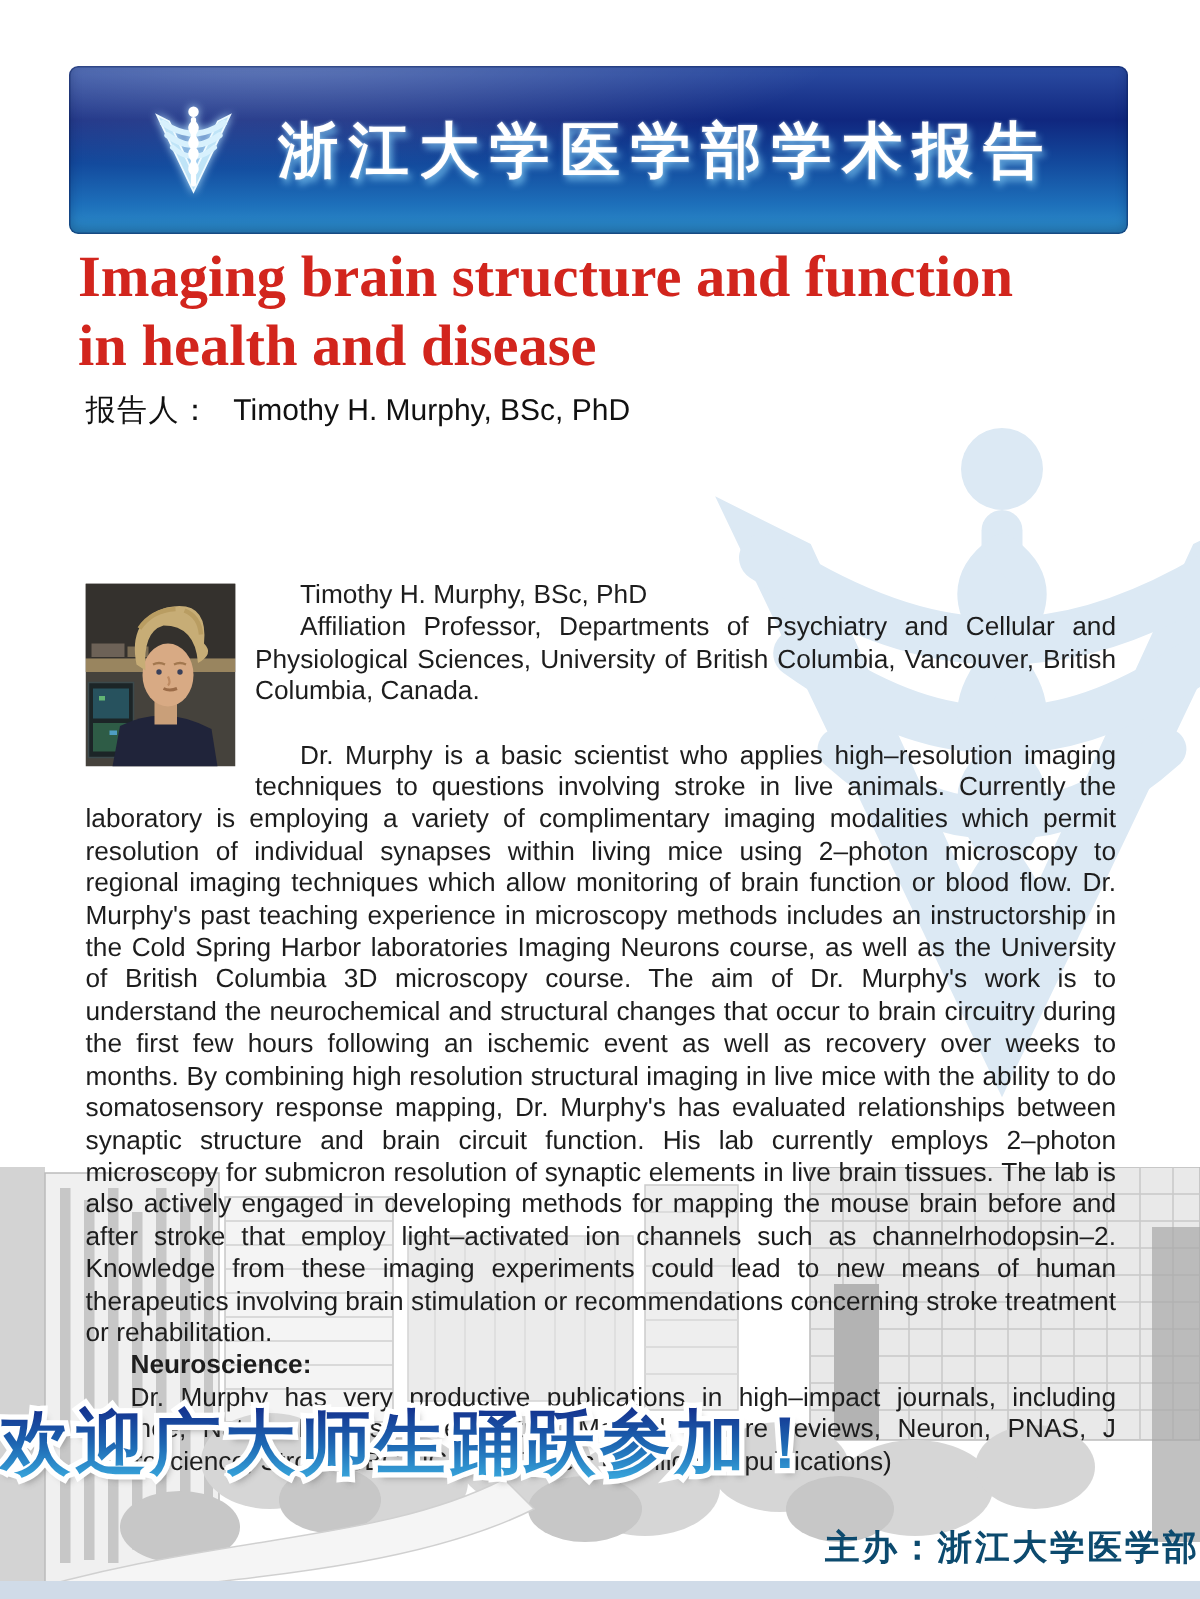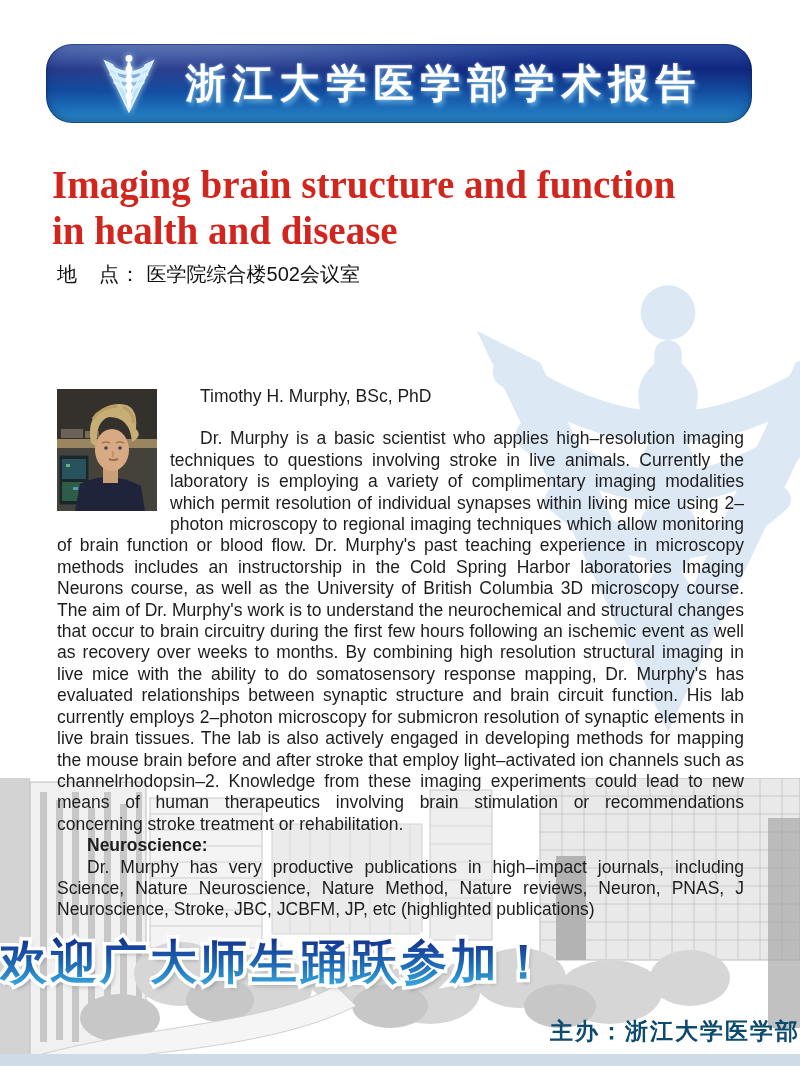--- a/index.html
+++ b/index.html
@@ -6,22 +6,22 @@
   body{
     width:800px;height:1066px;position:relative;overflow:hidden;
     background:#ffffff;
     font-family:"Liberation Sans", sans-serif;
   }
   
   .bg-campus{position:absolute;left:0;top:778px;width:800px;height:288px;z-index:0;opacity:.9;}
   .bg-logo-watermark{position:absolute;left:418px;top:258px;width:500px;height:510px;z-index:0;}
   
   .banner{
-    position:absolute;left:46px;top:44px;width:706px;height:79px;z-index:2;
-    border-radius:26px;display:flex;align-items:center;
+    position:absolute;left:46px;top:44px;width:706px;height:112px;z-index:2;
+    border-radius:6px;display:flex;align-items:center;
     background:
       radial-gradient(130% 170% at 18% -10%, rgba(255,255,255,.28), rgba(255,255,255,0) 42%),
       linear-gradient(180deg,#2c4da3 0%,#10277f 32%,#134a9d 58%,#1d6fba 82%,#2e8fcb 100%);
     box-shadow:inset 0 0 0 1px rgba(10,30,90,.45), inset 0 -3px 8px rgba(0,20,60,.35);
   }
   .banner-logo{margin-left:54px;width:58px;height:66px;flex:0 0 auto;
     filter:drop-shadow(0 0 3px rgba(185,230,255,.95));}
   .banner-title{
     flex:1;text-align:center;margin:0 30px 0 8px;
     font-size:40px;font-weight:bold;color:#ffffff;letter-spacing:7px;white-space:nowrap;
@@ -157,23 +157,23 @@
   </span>
   <h1 class="banner-title">浙江大学医学部学术报告</h1>
 </header>
 
 <h2 class="lecture-title">
   <span>Imaging brain structure and function</span><br>
   <span>in health and disease</span>
 </h2>
 
 <div class="info">
-  <div class="info-row">
-    <span class="info-label">地　点：</span>
-    <span class="info-value">医学院综合楼502会议室</span>
+  <div class="info-row info-row-speaker">
+    <span class="info-label">报告人：</span>
+    <span class="info-value">Timothy H. Murphy, BSc, PhD</span>
   </div>
 </div>
 
 <div class="content">
   <span class="speaker-photo">
     <svg width="100" height="122" viewBox="0 0 100 122" xmlns="http://www.w3.org/2000/svg">
       <rect width="100" height="122" fill="#45423c"></rect>
       <rect x="0" y="0" width="100" height="50" fill="#34312d"></rect>
       <rect x="4" y="40" width="22" height="9" fill="#6d6257"></rect>
       <rect x="28" y="42" width="14" height="7" fill="#7a6c54"></rect>
@@ -189,20 +189,21 @@
       <path d="M34 54 Q28 24 54 16 Q82 10 79 40 Q86 47 75 53 Q73 28 52 28 Q38 32 40 58 Z" fill="#c7ad76"></path>
       <path d="M36 30 Q44 18 60 17 M66 18 Q76 22 77 34" stroke="#b99d62" stroke-width="3" fill="none"></path>
       <circle cx="49" cy="59" r="1.8" fill="#39405a"></circle>
       <circle cx="63" cy="59" r="1.8" fill="#39405a"></circle>
       <path d="M45 54 Q49 52 53 54 M59 54 Q63 52 67 54" stroke="#a3784f" stroke-width="1.5" fill="none"></path>
       <path d="M52 70 Q56 72 61 70" stroke="#9c6c48" stroke-width="2" fill="none"></path>
       <path d="M55 62 Q57 66 55 68" stroke="#bd8a62" stroke-width="1.5" fill="none"></path>
     </svg>
   </span>
   <p>Timothy H. Murphy, BSc, PhD</p>
+  <p>Affiliation Professor, Departments of Psychiatry and Cellular and Physiological Sciences, University of British Columbia, Vancouver, British Columbia, Canada.</p>
   <p class="gap-top">Dr. Murphy is a basic scientist who applies high–resolution imaging techniques to questions involving stroke in live animals. Currently the laboratory is employing a variety of complimentary imaging modalities which permit resolution of individual synapses within living mice using 2–photon microscopy to regional imaging techniques which allow monitoring of brain function or blood flow. Dr. Murphy's past teaching experience in microscopy methods includes an instructorship in the Cold Spring Harbor laboratories Imaging Neurons course, as well as the University of British Columbia 3D microscopy course. The aim of Dr. Murphy's work is to understand the neurochemical and structural changes that occur to brain circuitry during the first few hours following an ischemic event as well as recovery over weeks to months. By combining high resolution structural imaging in live mice with the ability to do somatosensory response mapping, Dr. Murphy's has evaluated relationships between synaptic structure and brain circuit function. His lab currently employs 2–photon microscopy for submicron resolution of synaptic elements in live brain tissues. The lab is also actively engaged in developing methods for mapping the mouse brain before and after stroke that employ light–activated ion channels such as channelrhodopsin–2.  Knowledge from these imaging experiments could lead to new means of human therapeutics involving brain stimulation or recommendations concerning stroke treatment or rehabilitation.</p>
   <p><span class="pub-label">Neuroscience:</span></p>
   <p>Dr. Murphy has very productive publications in high–impact journals, including Science, Nature Neuroscience, Nature Method, Nature reviews, Neuron, PNAS, J Neuroscience, Stroke, JBC, JCBFM, JP, etc (highlighted publications)</p>
 </div>
 
 <div class="welcome-wrap">
   <span class="welcome-outline">欢迎广大师生踊跃参加！</span>
   <span class="welcome-fill">欢迎广大师生踊跃参加！</span>
 </div>
 

